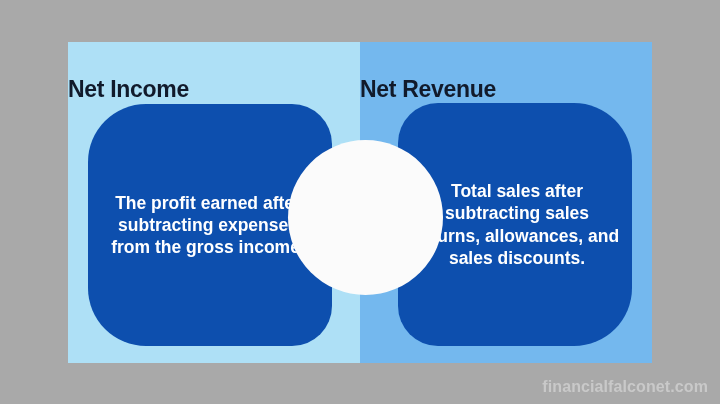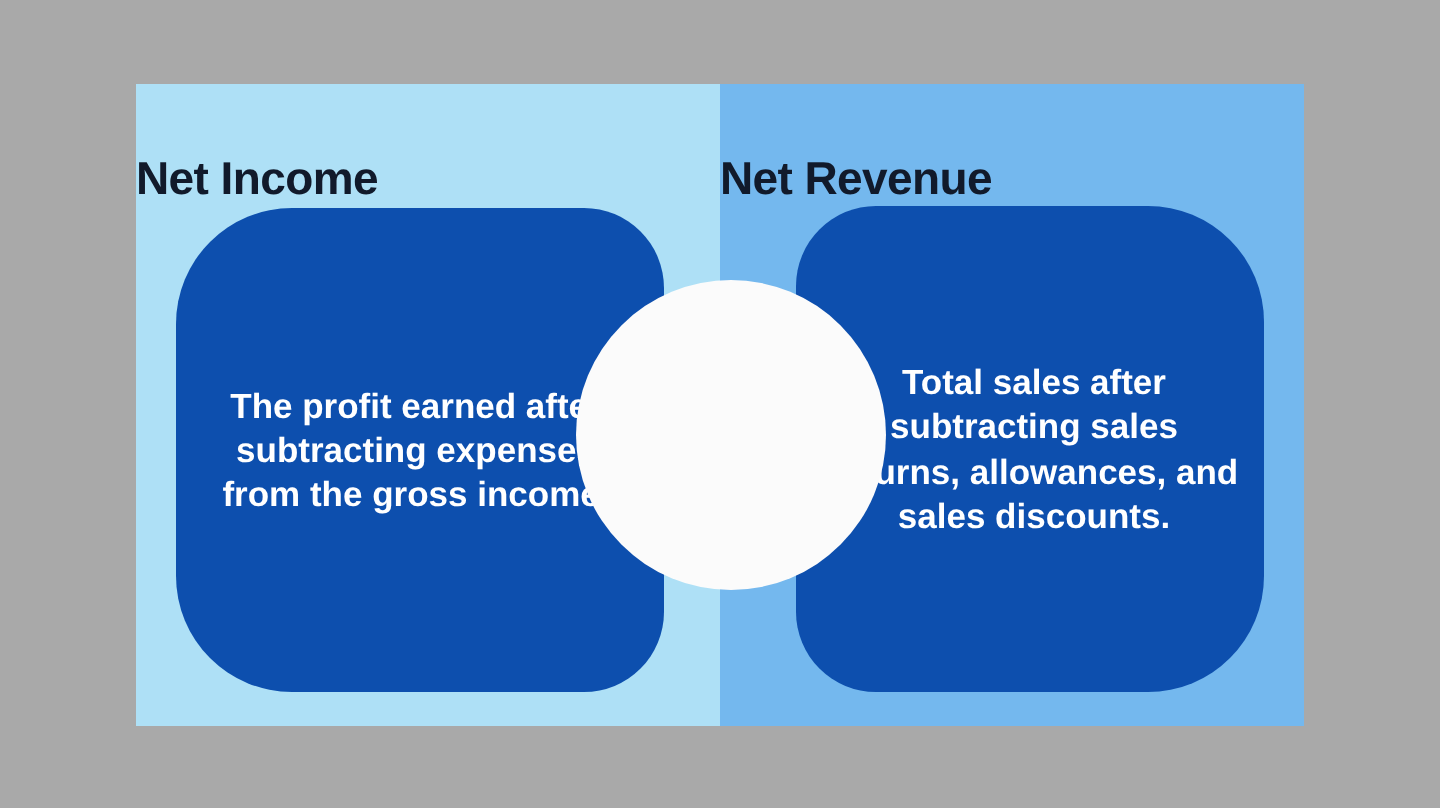--- a/index.html
+++ b/index.html
@@ -149,14 +149,15 @@
   <div class="lobe lobe-left">
     <div class="lobe-text">The profit earned after subtracting expenses from the gross income.</div>
   </div>
 
   <div class="lobe lobe-right">
     <div class="lobe-text">Total sales after subtracting sales returns, allowances, and sales discounts.</div>
   </div>
 
   <div class="overlap-circle"></div>
 
+  <div class="watermark">financialfalconet.com</div>
 
 </div>
 
 </body></html>

